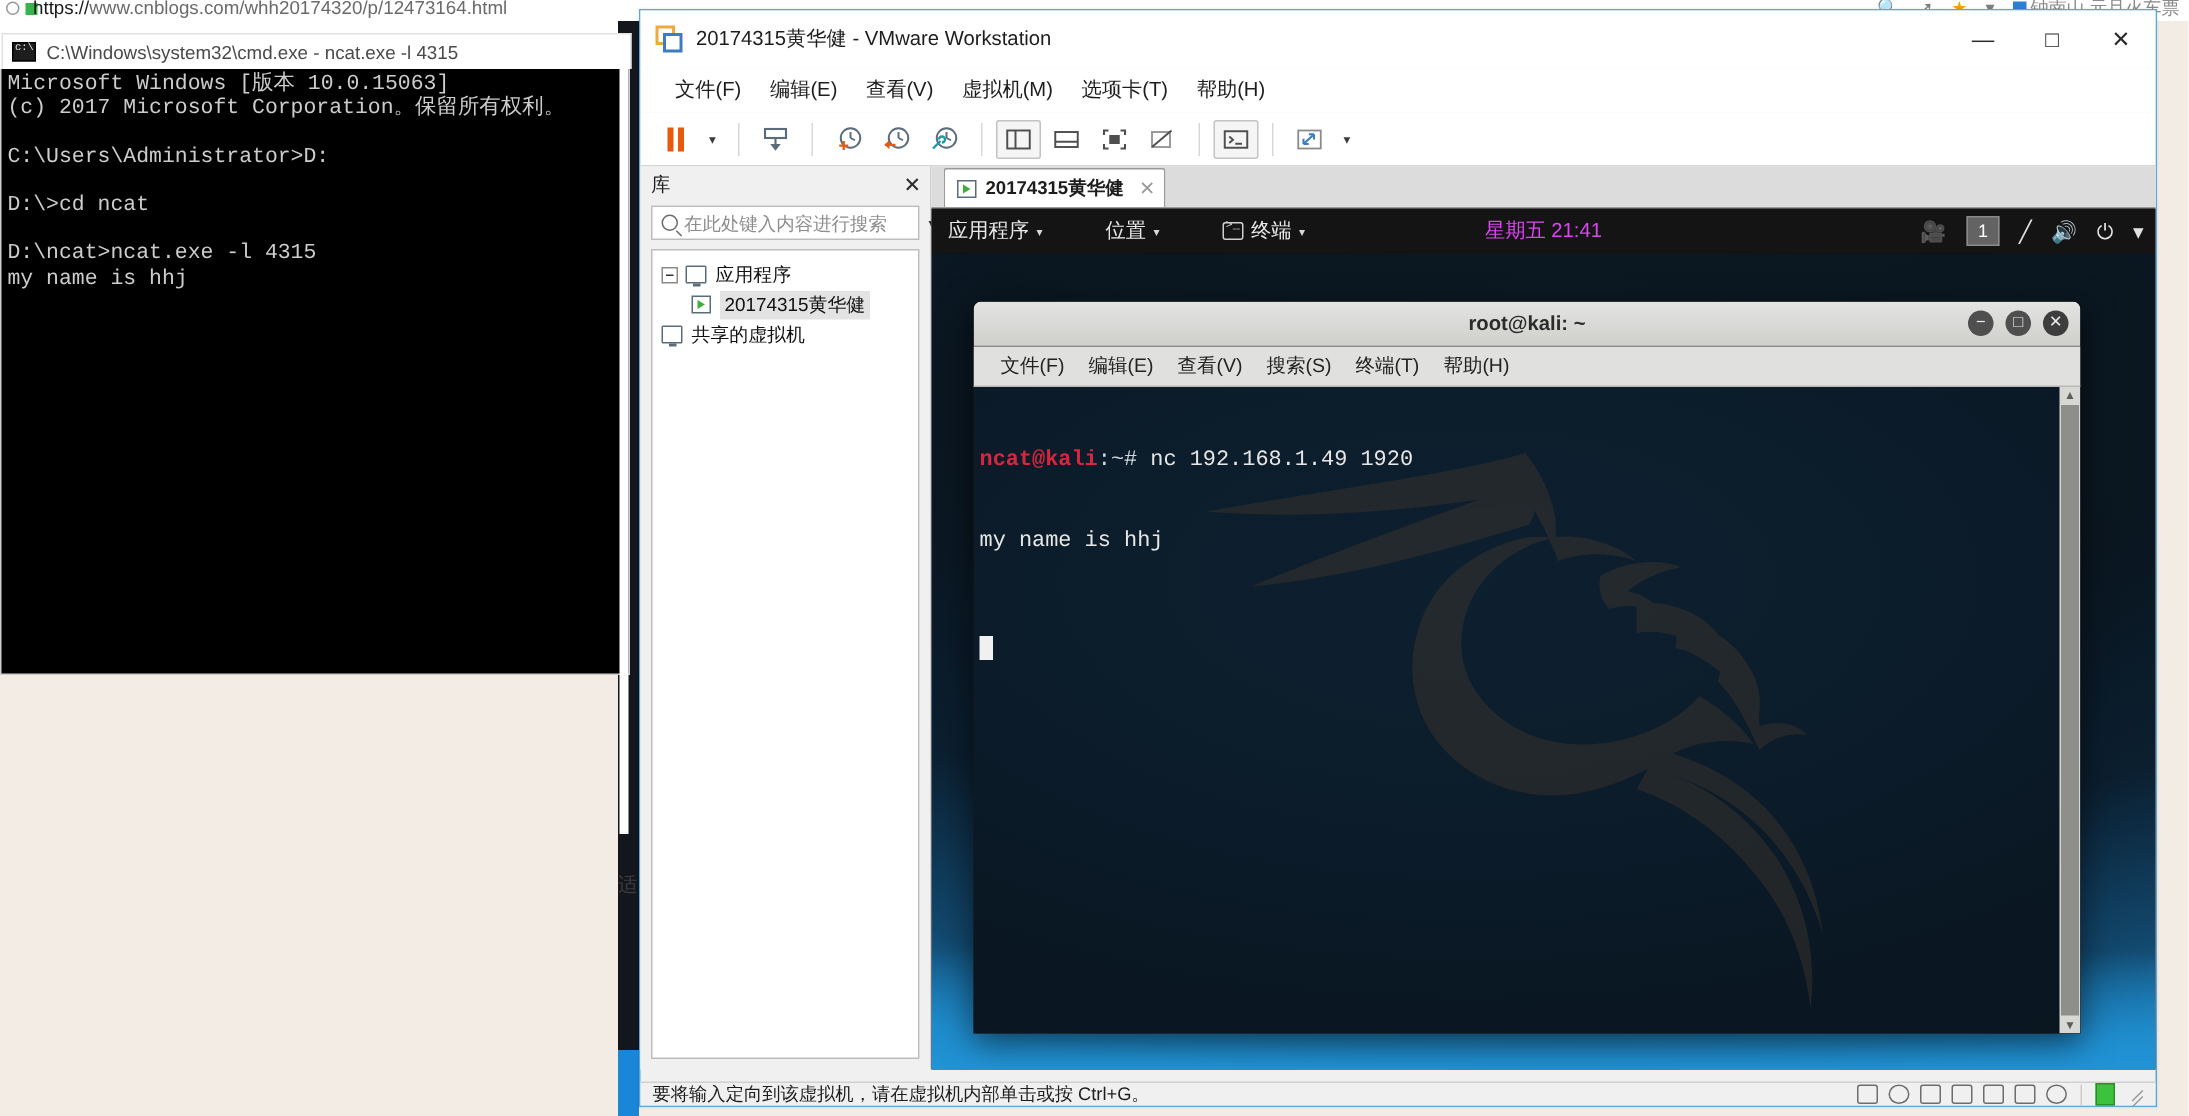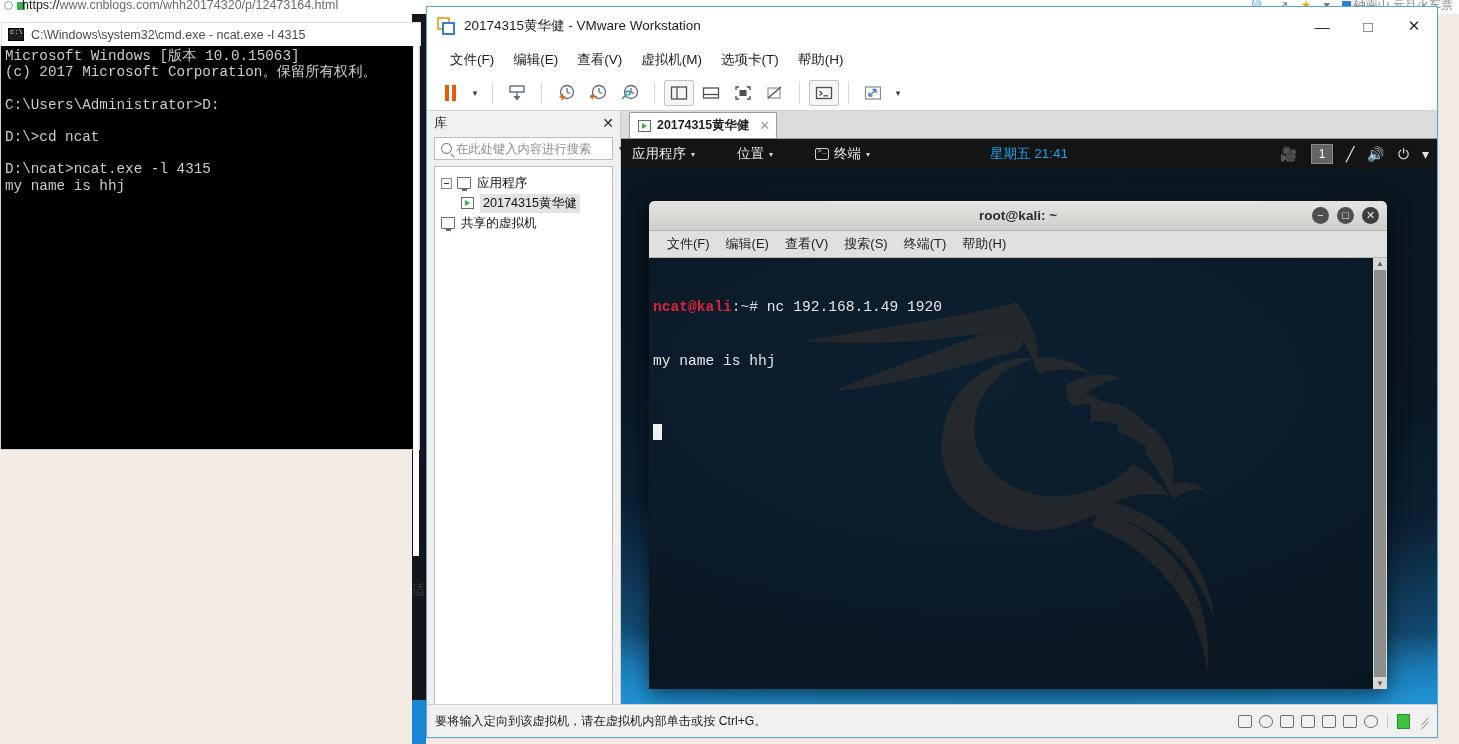--- a/index.html
+++ b/index.html
@@ -255,21 +255,21 @@
   .kp-termico {
     width: 14px; height: 12px; border: 1.3px solid #cfcfcf; border-radius: 2px;
     position: relative; flex: 0 0 auto;
   }
   .kp-termico::after {
     content: ">_"; position: absolute; left: 1px; top: -3px;
     font-size: 8px; font-family: "Liberation Mono", monospace; color: #cfcfcf;
   }
   .kp-clock {
     position: absolute; left: 0; right: 0; text-align: center; font-size: 13.5px;
-    color: #0ea5e9; pointer-events: none;
+    color: #d946ef; pointer-events: none;
   }
   .kp-right {
     position: absolute; right: 8px; display: flex; align-items: center; gap: 13px;
   }
   .kp-ws {
     width: 22px; height: 20px; background: #636363; color: #ffffff;
     display: flex; align-items: center; justify-content: center; font-size: 12px;
     border: 1px solid #8a8a8a;
   }
   .kp-ico { color: #e2e2e2; font-size: 14px; line-height: 1; }
@@ -340,21 +340,21 @@
     justify-content: space-between; align-items: center;
   }
   .ts-arrow { font-size: 8px; color: #5c5c5c; padding: 1px 0; }
   .term-scroll .thumb {
     position: absolute; left: 1px; top: 12px; width: 12px; bottom: 12px;
     background: #8e8e8b;
   }
 
   
   .vmw-status {
-    position: absolute; left: 0; bottom: 0; width: 1010px; height: 33px;
+    position: absolute; left: 0; bottom: 0; width: 1010px; height: 16px;
     background: #f0f0f0; border-top: 1px solid #d0d0d0;
     display: flex; align-items: center; padding: 0 6px 0 8px;
   }
   .status-text { font-size: 12.2px; color: #1d1d1d; flex: 1; white-space: nowrap; }
   .status-icons { display: flex; align-items: center; gap: 7px; }
   .st-ico {
     width: 14px; height: 13px; border: 1.3px solid #6d6d6d; border-radius: 2px;
     position: relative;
   }
   .st-ico.circle { border-radius: 50%; }

